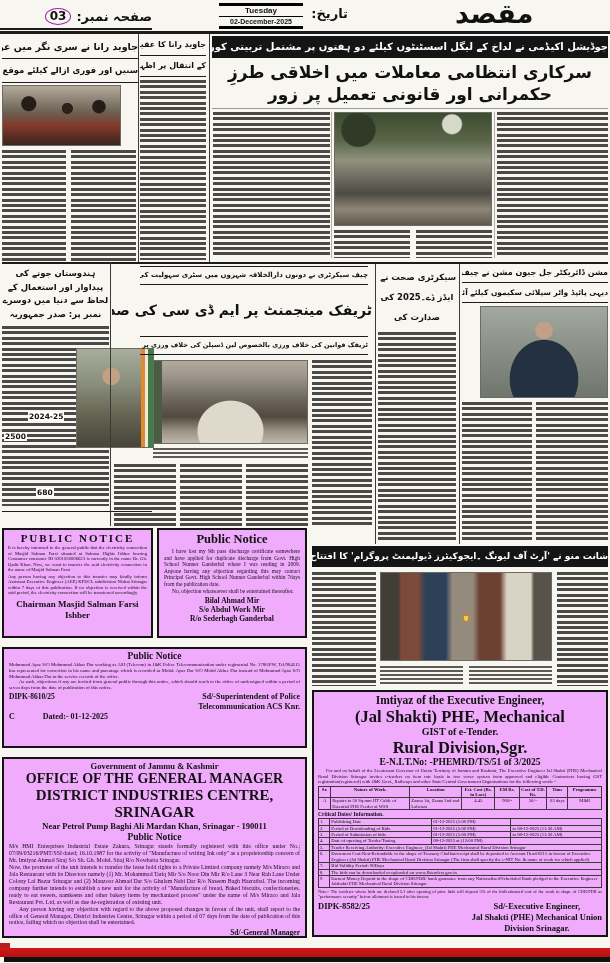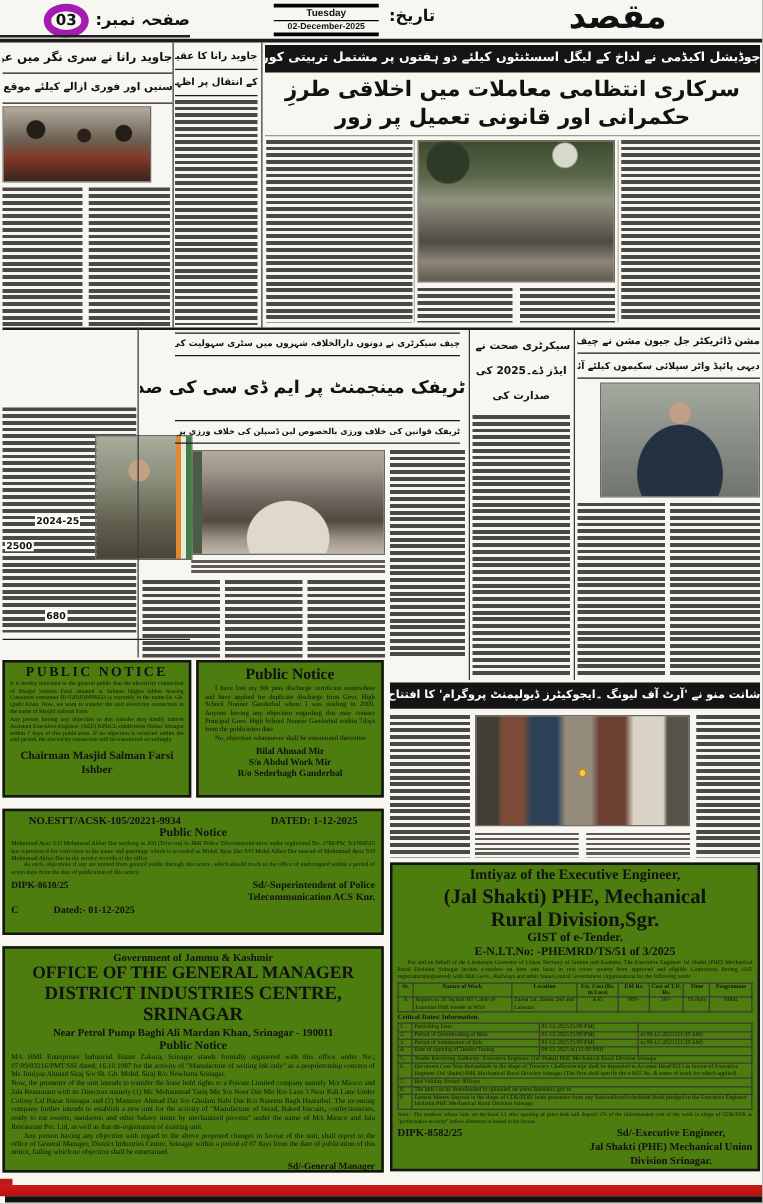--- a/index.html
+++ b/index.html
@@ -13,35 +13,35 @@
   .j{text-align:justify;}
   .nw{white-space:nowrap;overflow:hidden;}
   .hr{position:absolute;background:#1c1c1c;height:1px;}
   .vr{position:absolute;background:#3a3a3a;width:1px;}
   .vrl{background:#b5b1a8;}
   
   .ft{background-image:repeating-linear-gradient(to bottom,#34322e 0,#34322e 3px,rgba(0,0,0,0) 3px,rgba(0,0,0,0) 5.4px);opacity:.88;}
   .ft2{background-image:repeating-linear-gradient(to bottom,#43403a 0,#43403a 2.2px,rgba(0,0,0,0) 2.2px,rgba(0,0,0,0) 4px);opacity:.85;}
   .photo{border:1px solid #6d6a62;}
   .bar{background:#151515;color:#fff;}
-  .box{border:2px solid #141414;background:#4d7c0f;overflow:hidden;}
+  .box{border:2px solid #141414;background:#f0abfc;overflow:hidden;}
   .chip{position:absolute;background:#fffefb;font-weight:bold;font-size:7.5px;direction:ltr;
         font-family:"DejaVu Sans",sans-serif;padding:0 1px;line-height:9px;}
   table{border-collapse:collapse;width:100%;}
   td,th{border:1px solid #3c3a36;padding:0 1px;vertical-align:top;line-height:1.15;}
   .sig{text-align:right;font-weight:bold;}
 </style>
 </head>
 <body>
 
 <div id="page">
 
   <div class="a u b" style="left:2px;top:4px;width:150px;height:24px;display:flex;align-items:center;justify-content:flex-start;gap:5px;font-size:13px;">
     <span>صفحہ نمبر:</span>
-    <span style="border:6px solid #a21caf;border-radius:50%;padding:0 4px;line-height:15px;font-size:12px;direction:ltr;">03</span>
+    <span style="border:1px solid #a21caf;border-radius:50%;padding:0 4px;line-height:15px;font-size:12px;direction:ltr;">03</span>
   </div>
   <div class="hr" style="left:0;top:28px;width:152px;height:2px;"></div>
 
   <div class="a" style="left:219px;top:3px;width:84px;height:26px;border-top:3px solid #000;border-bottom:3px solid #000;">
     <div class="b c" style="font-size:8px;line-height:10px;border-bottom:1px solid #000;">Tuesday</div>
     <div class="b c" style="font-size:7px;line-height:10px;">02-December-2025</div>
   </div>
   <div class="a u b" style="left:306px;top:6px;width:42px;height:18px;font-size:13px;">تاریخ:</div>
 
   <div class="a u b" style="left:455px;top:-2px;width:152px;height:32px;font-size:27px;text-align:left;line-height:32px;">مقصد</div>
@@ -55,20 +55,21 @@
   <div class="a photo" style="left:2px;top:85px;width:119px;height:61px;background:
       radial-gradient(circle at 22% 30%, #241d18 0 7%, transparent 8%),
       radial-gradient(circle at 55% 38%, #2a211b 0 7%, transparent 8%),
       radial-gradient(circle at 82% 35%, #231c17 0 6%, transparent 7%),
       linear-gradient(180deg,#b5ab9c 0%,#8f8679 22%,#6b6051 45%,#83392a 68%,#5c2d22 85%,#39261d 100%);"></div>
   <div class="a ft" style="left:2px;top:150px;width:64px;height:112px;"></div>
   <div class="a ft" style="left:71px;top:150px;width:65px;height:112px;"></div>
 
   <div class="hr" style="left:2px;top:262px;width:606px;height:1.5px;"></div>
 
+  <div class="a u b c" style="left:2px;top:267px;width:107px;height:56px;font-size:8.5px;line-height:1.6;overflow:hidden;">ہندوستان جوتے کی پیداوار اور استعمال کے لحاظ سے دنیا میں دوسرے نمبر پر: صدر جمہوریہ</div>
   <div class="a ft" style="left:2px;top:326px;width:107px;height:180px;"></div>
   <div class="a photo" style="left:76px;top:348px;width:78px;height:100px;background:
       linear-gradient(90deg, transparent 0 84%, #e0892f 84% 89%, #ece8de 89% 94%, #3f7d46 94% 100%),
       radial-gradient(circle at 45% 28%, #c3a183 0 10%, transparent 11%),
       linear-gradient(180deg,#a8ad9c 0%,#8a8f7c 35%,#62604f 70%,#474538 100%);"></div>
   <div class="chip" style="left:28px;top:412px;">2024-25</div>
   <div class="chip" style="left:4px;top:432px;">2500</div>
   <div class="chip" style="left:36px;top:488px;">680</div>
   <div class="hr" style="left:2px;top:511px;width:150px;"></div>
 
@@ -152,24 +153,20 @@
   <div class="a box ser" style="left:157px;top:528px;width:150px;height:110px;padding:2px 5px;">
     <div class="b c" style="font-size:12.5px;line-height:15px;">Public Notice</div>
     <div class="j" style="font-size:5.4px;line-height:1.22;text-indent:8px;margin-top:1px;">I have lost my 9th pass discharge certificate somewhere and have applied for duplicate discharge from Govt. High School Nunner Ganderbal where I was reading in 2009. Anyone having any objection regarding this may contact Principal Govt. High School Nunner Ganderbal within 7days from the publication date.</div>
     <div class="j" style="font-size:5.4px;line-height:1.22;text-indent:8px;">No, objection whatsoever shall be entertained thereafter.</div>
     <div class="b c" style="font-size:7.5px;margin-top:2px;line-height:9px;">Bilal Ahmad Mir</div>
     <div class="b c" style="font-size:7.5px;line-height:9px;">S/o Abdul Work Mir</div>
     <div class="b c" style="font-size:7.5px;line-height:9px;">R/o Sederbagh Ganderbal</div>
   </div>
 
   <div class="a box ser" style="left:2px;top:647px;width:305px;height:101px;padding:2px 5px;">
-    <div class="b" style="display:flex;justify-content:space-between;font-size:8.5px;line-height:11px;padding:0 14px;">
-      <span>NO.ESTT/ACSK-105/20221-9934</span>
-      <span>DATED: 1-12-2025</span>
-    </div>
     <div class="b c" style="font-size:9.5px;line-height:11px;">Public Notice</div>
     <div class="j" style="font-size:4.8px;line-height:1.2;">Muhmmad Ayaz S/O Mohmmad Akbar Dar working as ASI (Telecom) in J&amp;K Police Telecommunication under regimental No. 1786/PW, Tel/984515 has represented for correction in his name and parentage which is recorded as Mohd. Ayaz Dar S/O Mohd Akber Dar instead of Mohmmad Ayaz S/O Mohmmad Akbar Dar in the service records of the office.</div>
     <div class="j" style="font-size:4.8px;line-height:1.2;text-indent:10px;">As such, objections if any are invited from general public through this notice, which should reach to the office of undersigned within a period of seven days from the date of publication of this notice.</div>
     <div style="display:flex;justify-content:space-between;align-items:flex-start;margin-top:1px;">
       <span class="b" style="font-size:7.5px;">DIPK-8610/25</span>
       <span class="sig" style="font-size:8px;line-height:10px;">
         <span style="display:block;">Sd/-Superintendent of Police</span>
         <span style="display:block;">Telecommunication ACS Knr.</span>
       </span>
     </div>
@@ -195,22 +192,22 @@
         <span style="display:block;">District Industries Centre</span>
 
       </span>
     </div>
 
   </div>
 
   <div class="a box ser" style="left:312px;top:690px;width:296px;height:247px;padding:2px 4px;">
     <div class="b c" style="font-size:11.5px;line-height:13px;">Imtiyaz of the Executive Engineer,</div>
     <div class="b c" style="font-size:16.5px;line-height:19px;">(Jal Shakti) PHE, Mechanical</div>
+    <div class="b c" style="font-size:10px;line-height:12px;">GIST of e-Tender.</div>
     <div class="b c" style="font-size:16.5px;line-height:19px;">Rural Division,Sgr.</div>
-    <div class="b c" style="font-size:10px;line-height:12px;">GIST of e-Tender.</div>
     <div class="b c" style="font-size:9.5px;line-height:11px;">E-N.I.T.No: -PHEMRD/TS/51 of 3/2025</div>
     <div class="j" style="font-size:4.7px;line-height:1.18;text-indent:8px;">For and on behalf of the Lieutenant Governor of Union Territory of Jammu and Kashmir, The Executive Engineer Jal Shakti (PHE) Mechanical Rural Division Srinagar invites e-tenders on item rate basis in two cover system from approved and eligible Contractors having GST registration(registered) with J&amp;K Govt., Railways and other State/Central Government Organisations for the following work: -</div>
 
     <table style="font-size:4.7px;margin-top:1px;">
       <tbody>
           <tr>
         <th style="width:4%;">Sr.</th>
         <th style="width:26%;">Nature of Work.</th>
         <th style="width:17%;">Location</th>
         <th style="width:11%;">Est. Cost (Rs. in Lacs)</th>

